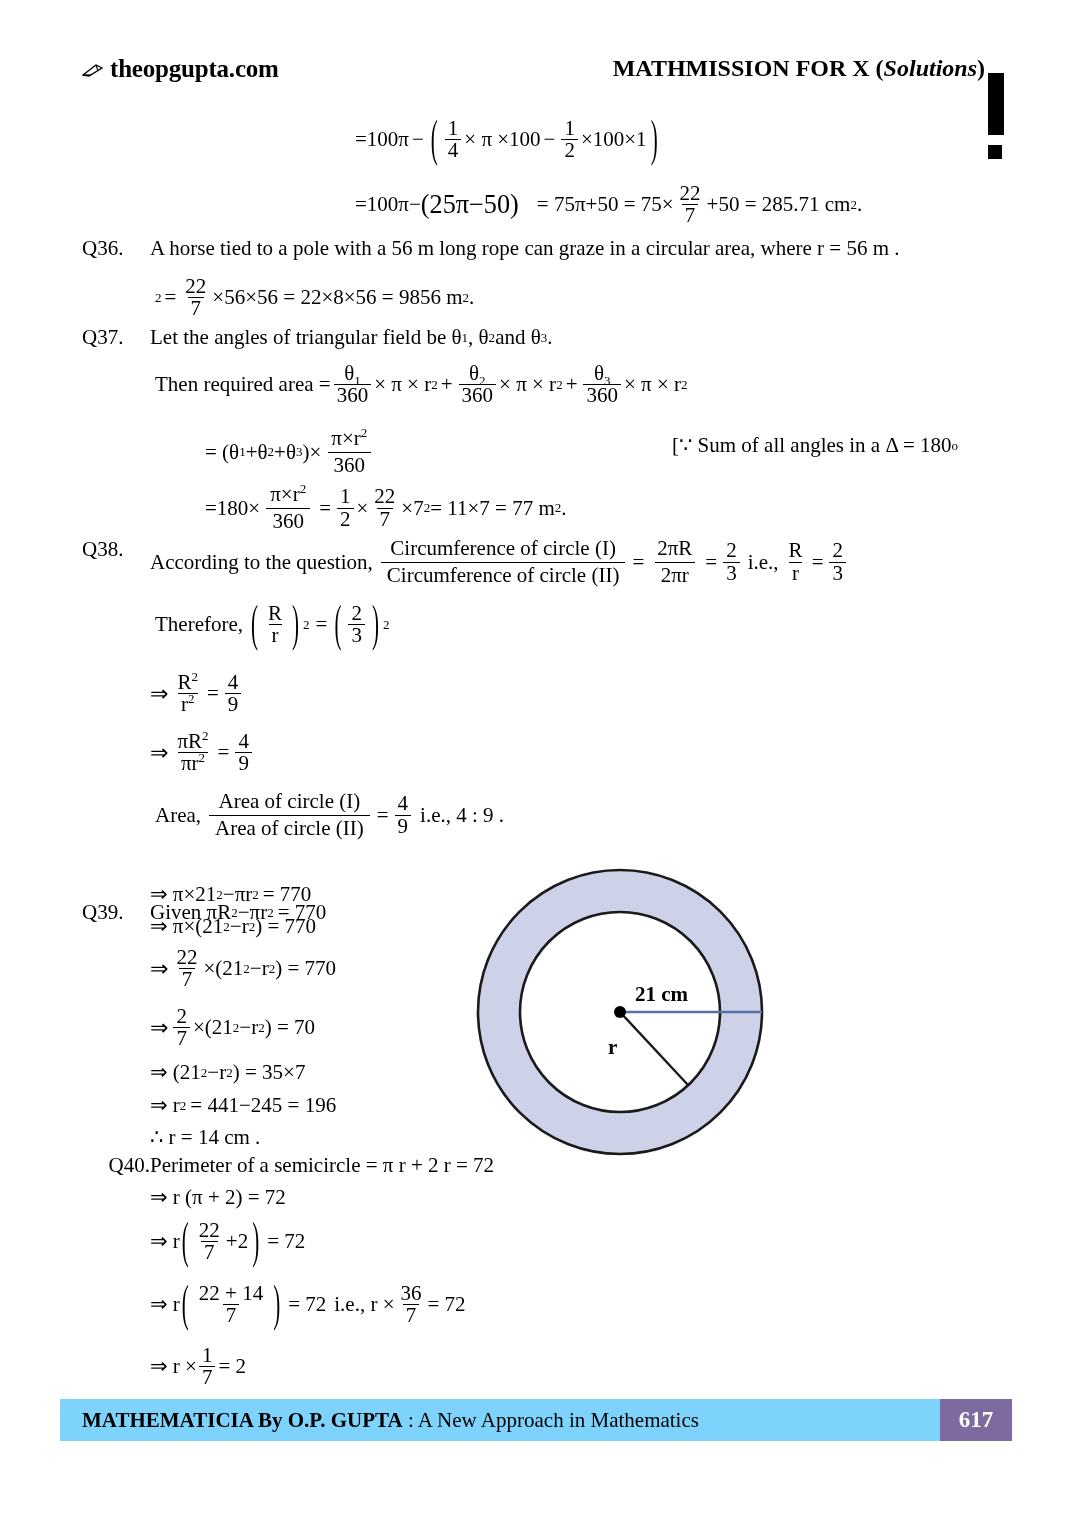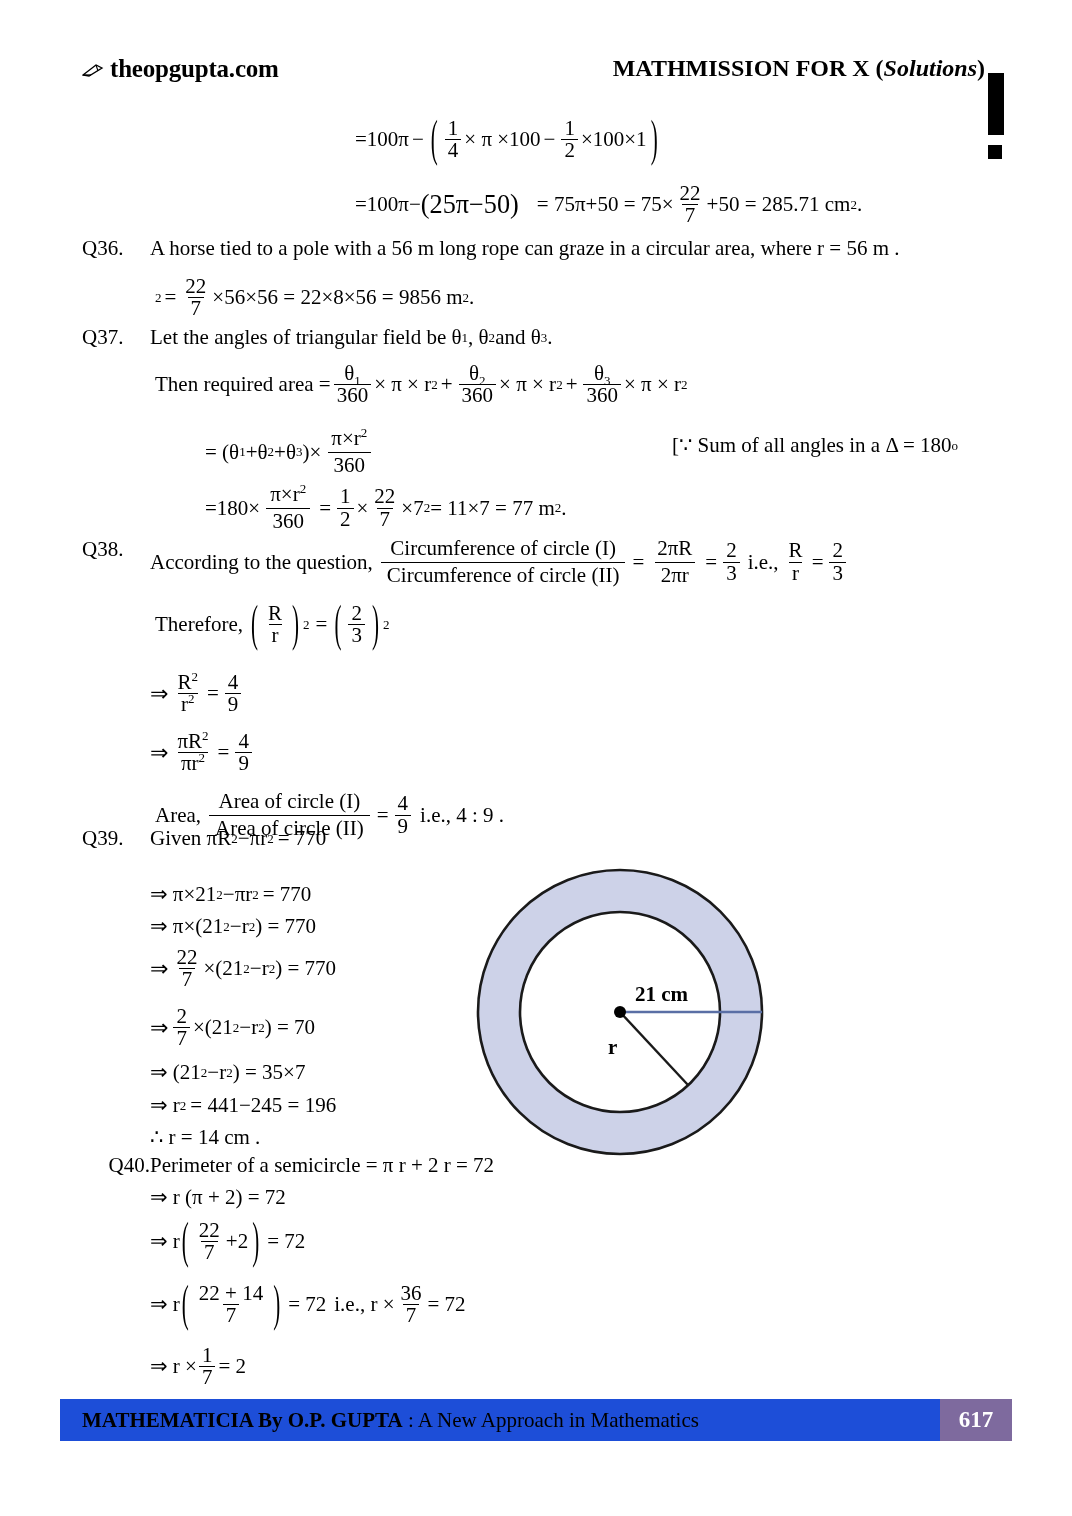--- a/index.html
+++ b/index.html
@@ -39,21 +39,21 @@
 
   
   .row { position:absolute; display:flex; align-items:flex-start; }
   .qnum { width:68px; flex:0 0 68px; font-size:21px; }
   .qbody { font-size:21px; }
 
   
   .figure { position:absolute; left:455px; top:852px; width:330px; height:330px; }
 
   
-  .footer { position:absolute; left:60px; top:1399px; width:952px; height:42px; background:#1d4ed8; }
+  .footer { position:absolute; left:60px; top:1399px; width:952px; height:42px; background:#7dd3fc; }
   .footer-text { position:absolute; left:22px; top:9px; font-size:21px; }
   .footer-text b { font-weight:bold; }
   .pagebadge { position:absolute; right:0px; top:0px; width:72px; height:42px; background:#7e6a9e;
                color:#fff; font-weight:bold; font-size:23px; display:flex; align-items:center; justify-content:center;margin-left:40px; }
 </style>
 </head>
 <body>
 
 <div class="page">
 
@@ -304,21 +304,21 @@
         </span>
       <span class="op">=</span>
       <span class="frac">
           <span class="num">4</span>
           <span class="den">9</span>
         </span>
       <span style="margin-left:6px;">i.e.,  4 : 9 .</span>
     </span>
   </div>
 
-  <div class="row" style="left:82px; top:826px;">
+  <div class="row" style="left:82px; top:900px;">
     <span class="qnum">Q39.</span>
     <span class="m">
         <span>Given πR</span>
         <sup class="e">2</sup>
         <span>−πr</span>
         <sup class="e">2</sup>
         <span style="margin-left:4px;">= 770</span>
       </span>
   </div>
 

